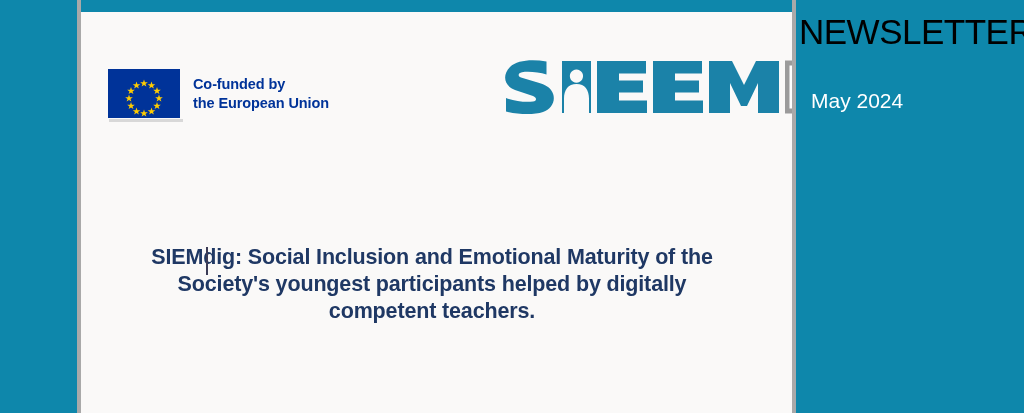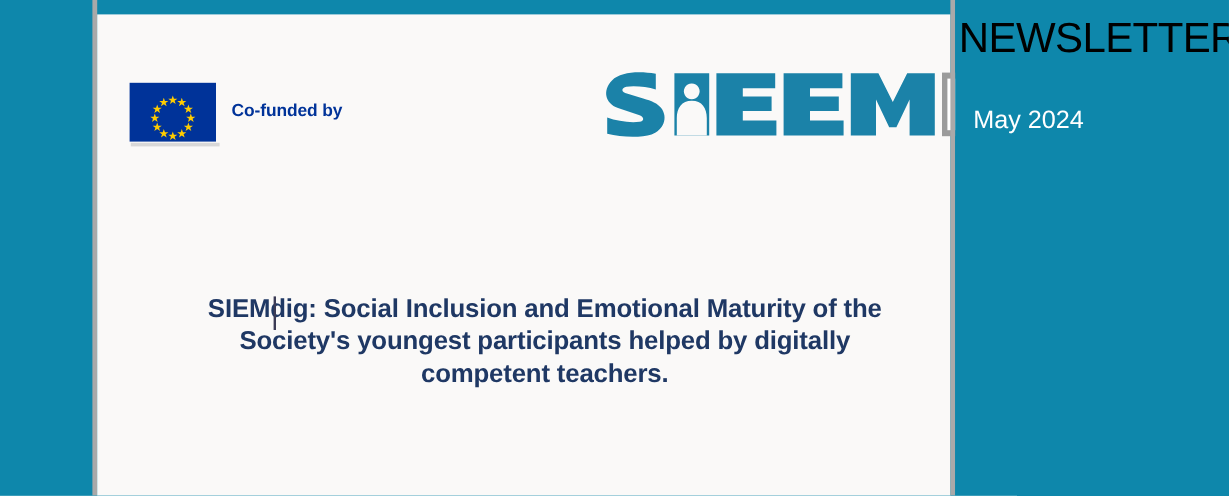--- a/index.html
+++ b/index.html
@@ -102,21 +102,21 @@
     left: 418px;
     top: 43px;
     display: flex;
     align-items: center;
   }
   .siem-mark { display: block; }
 
   
   .title-block {
     position: absolute;
-    left: 63px;
+    left: 41px;
     top: 232px;
     width: 620px;
     text-align: center;
   }
   .title-caret {
     position: absolute;
     left: 84px;
     top: 3px;
     width: 2px;
     height: 28px;
@@ -179,20 +179,21 @@
             <polygon points="23,33 23.95,35.7 26.8,35.7 24.5,37.4 25.4,40.1 23,38.45 20.6,40.1 21.5,37.4 19.2,35.7 22.05,35.7"></polygon>
             <polygon points="21,25.5 21.95,28.2 24.8,28.2 22.5,29.9 23.4,32.6 21,30.95 18.6,32.6 19.5,29.9 17.2,28.2 20.05,28.2"></polygon>
             <polygon points="23,18 23.95,20.7 26.8,20.7 24.5,22.4 25.4,25.1 23,23.45 20.6,25.1 21.5,22.4 19.2,20.7 22.05,20.7"></polygon>
             <polygon points="28.5,12.5 29.45,15.2 32.3,15.2 30,16.9 30.9,19.6 28.5,17.95 26.1,19.6 27,16.9 24.7,15.2 27.55,15.2"></polygon>
           </g>
         </svg>
         <div class="eu-flag-shadow"></div>
       </div>
       <div class="eu-text">
         <div>Co-funded by</div>
+        <div>the European Union</div>
       </div>
     </div>
 
     <div class="siem-logo">
       <svg class="siem-mark" width="282" height="64" viewBox="0 0 282 64">
 
         <path d="M47.5 6.5 C33 4 18 5 11 12 C3 20 5 31 16 35 L34 41 C38 42.5 38 46 34 46.5 C26 47.5 15 46 7 43 L7 56.5 C19 59.5 35 60 44 57 C54 53.5 58 43 52 35 C49 31 44 29 37 27 L22 22.5 C18.5 21.3 19 18 23 17.3 C29.5 16.2 40 17.3 47.5 19.5 Z" fill="#1b82a8"></path>
 
         <path d="M63 6 L92 6 L92 58 L63 58 Z" fill="#1b82a8"></path>
         <path d="M77.5 14.5 a6.6 6.6 0 1 1 -0.1 0 Z M77.5 29 c8.5 0 12.5 6 12.5 14.5 L90 58 L65 58 L65 43.5 C65 35 69 29 77.5 29 Z" fill="#faf9f8"></path>

